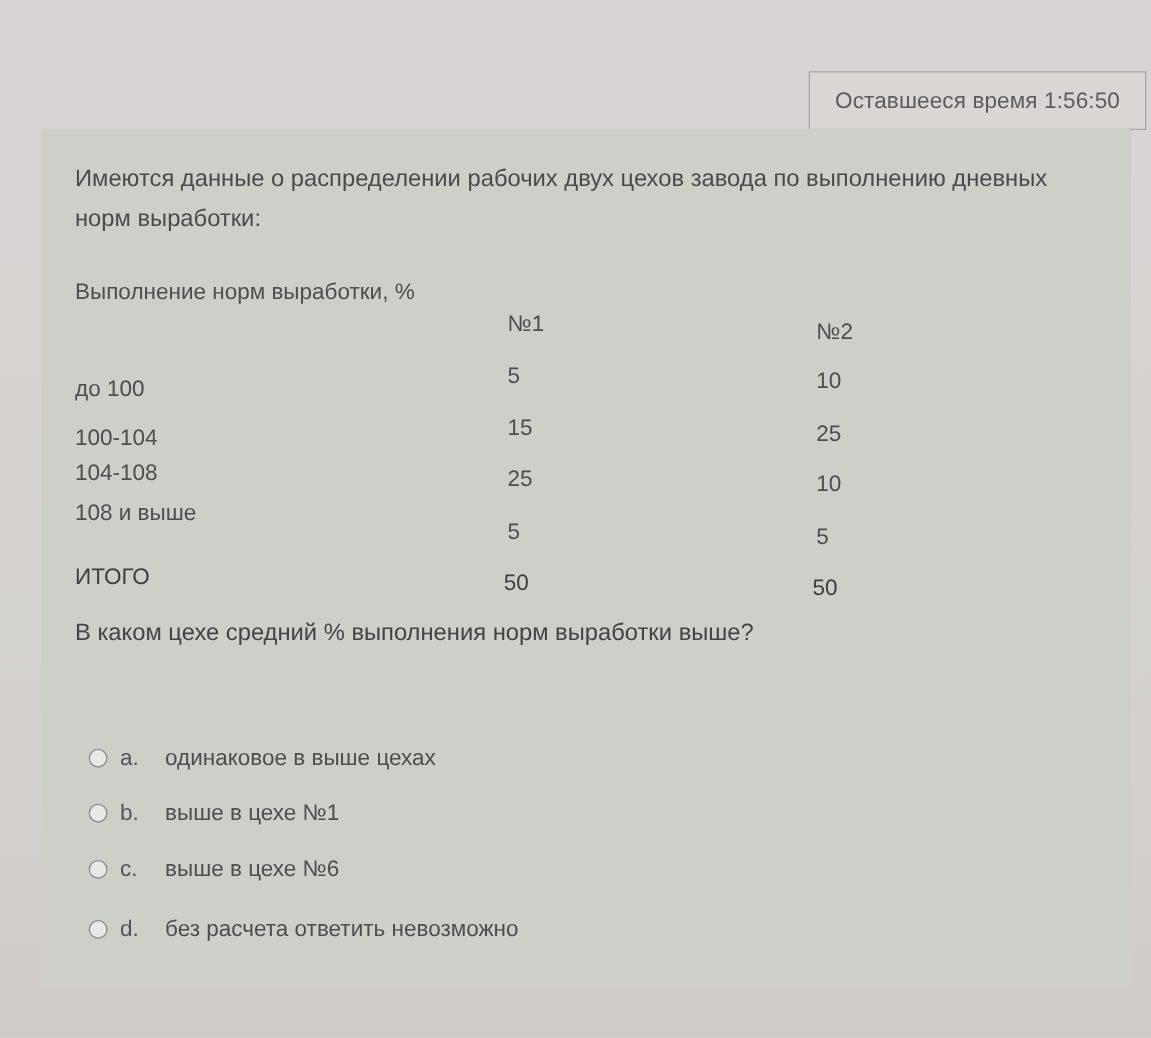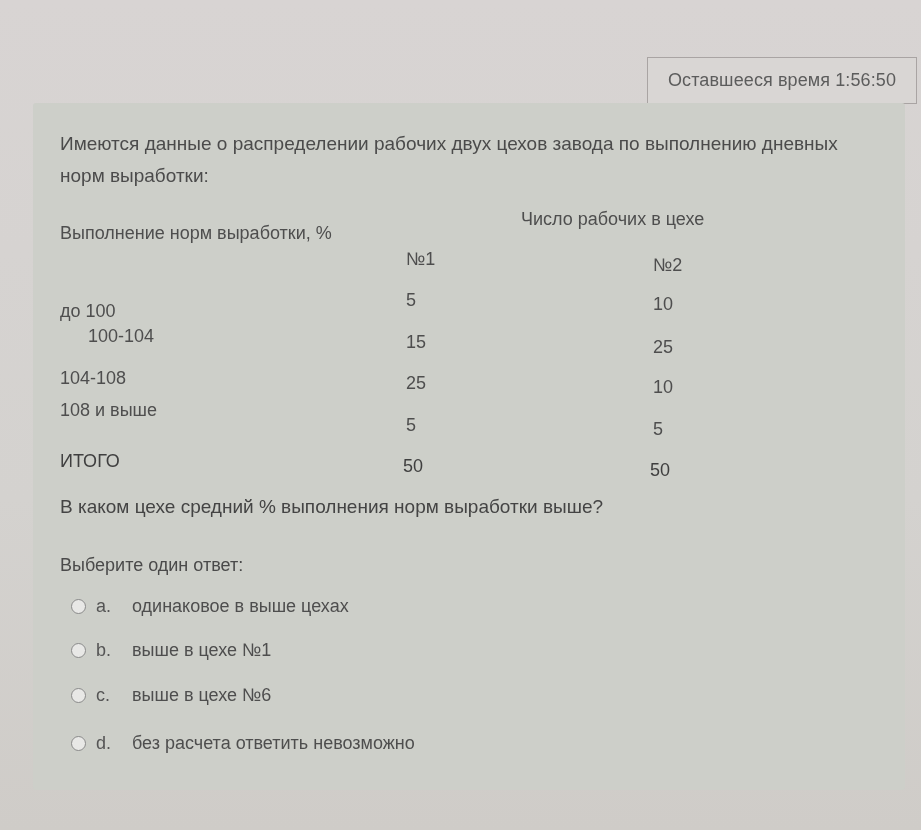--- a/index.html
+++ b/index.html
@@ -99,47 +99,45 @@
 
   <div class="timer">
     <span>Оставшееся время 1:56:50</span>
   </div>
 
   <div class="panel">
 
     <div class="qtext">Имеются данные о распределении рабочих двух цехов завода по выполнению дневных норм выработки:</div>
 
     <div class="abs" style="left:27px; top:120px;">Выполнение норм выработки, %</div>
-    <div class="abs" style="left:488px; top:106px;">Число рабочих в цехе</div>
     <div class="abs" style="left:373px; top:146px;">№1</div>
     <div class="abs" style="left:620px; top:152px;">№2</div>
 
     <div class="abs" style="left:27px; top:198px;">до 100</div>
     <div class="abs" style="left:373px; top:187px;">5</div>
     <div class="abs" style="left:620px; top:191px;">10</div>
 
-    <div class="abs" style="left:27px; top:223px;margin-left:28px;">100-104</div>
+    <div class="abs" style="left:27px; top:237px;">100-104</div>
     <div class="abs" style="left:373px; top:229px;">15</div>
     <div class="abs" style="left:620px; top:234px;">25</div>
 
     <div class="abs" style="left:27px; top:265px;">104-108</div>
     <div class="abs" style="left:373px; top:270px;">25</div>
     <div class="abs" style="left:620px; top:274px;">10</div>
 
     <div class="abs" style="left:27px; top:297px;text-align:center;">108 и выше</div>
     <div class="abs" style="left:373px; top:312px;">5</div>
     <div class="abs" style="left:620px; top:316px;">5</div>
 
     <div class="abs bold" style="left:27px; top:348px;">ИТОГО</div>
     <div class="abs bold" style="left:370px; top:353px;">50</div>
     <div class="abs bold" style="left:617px; top:357px;">50</div>
 
     <div class="question">В каком цехе средний % выполнения норм выработки выше?</div>
 
-    <div class="select-label">Выберите один ответ:</div>
 
     <label class="option" style="top:493px;">
       <span class="radio"></span>
       <span class="opt-letter">a.</span>
       <span>одинаковое в выше цехах</span>
     </label>
 
     <label class="option" style="top:537px;">
       <span class="radio"></span>
       <span class="opt-letter">b.</span>

